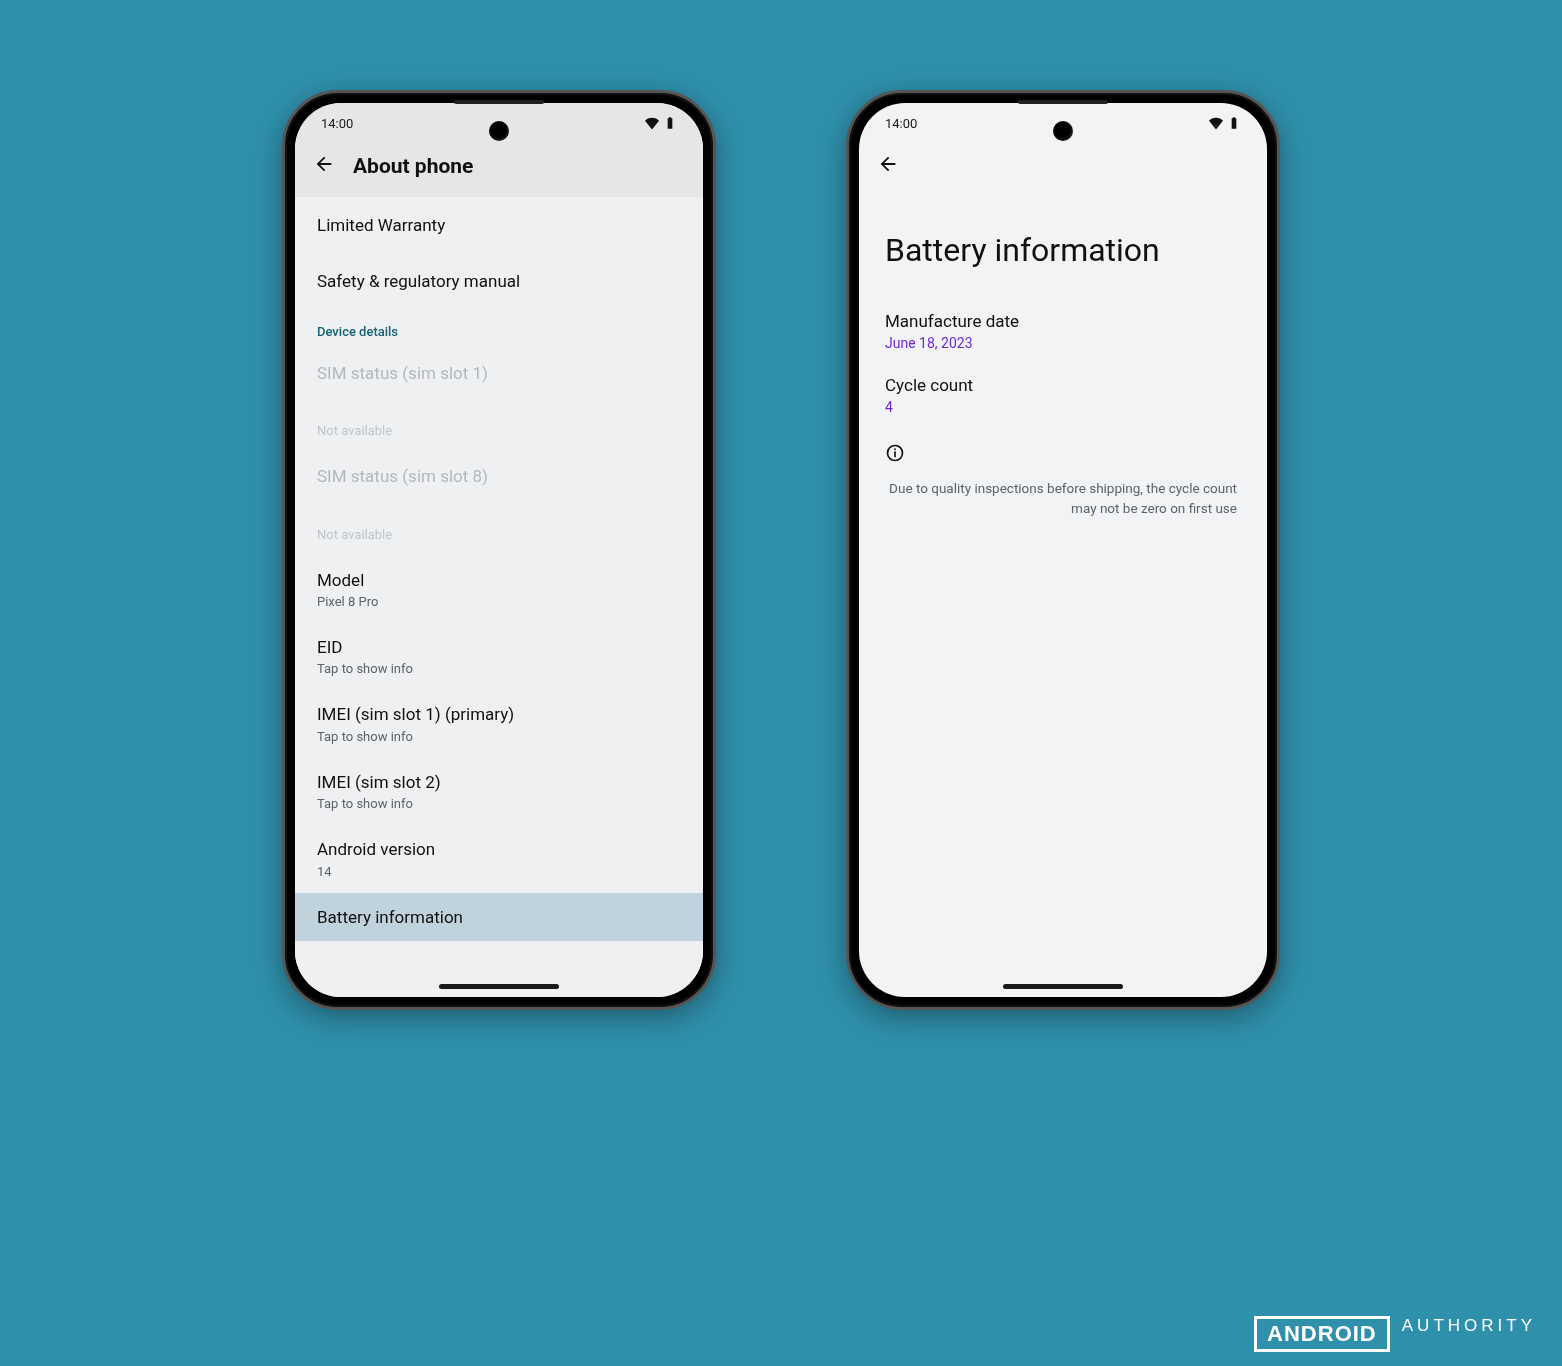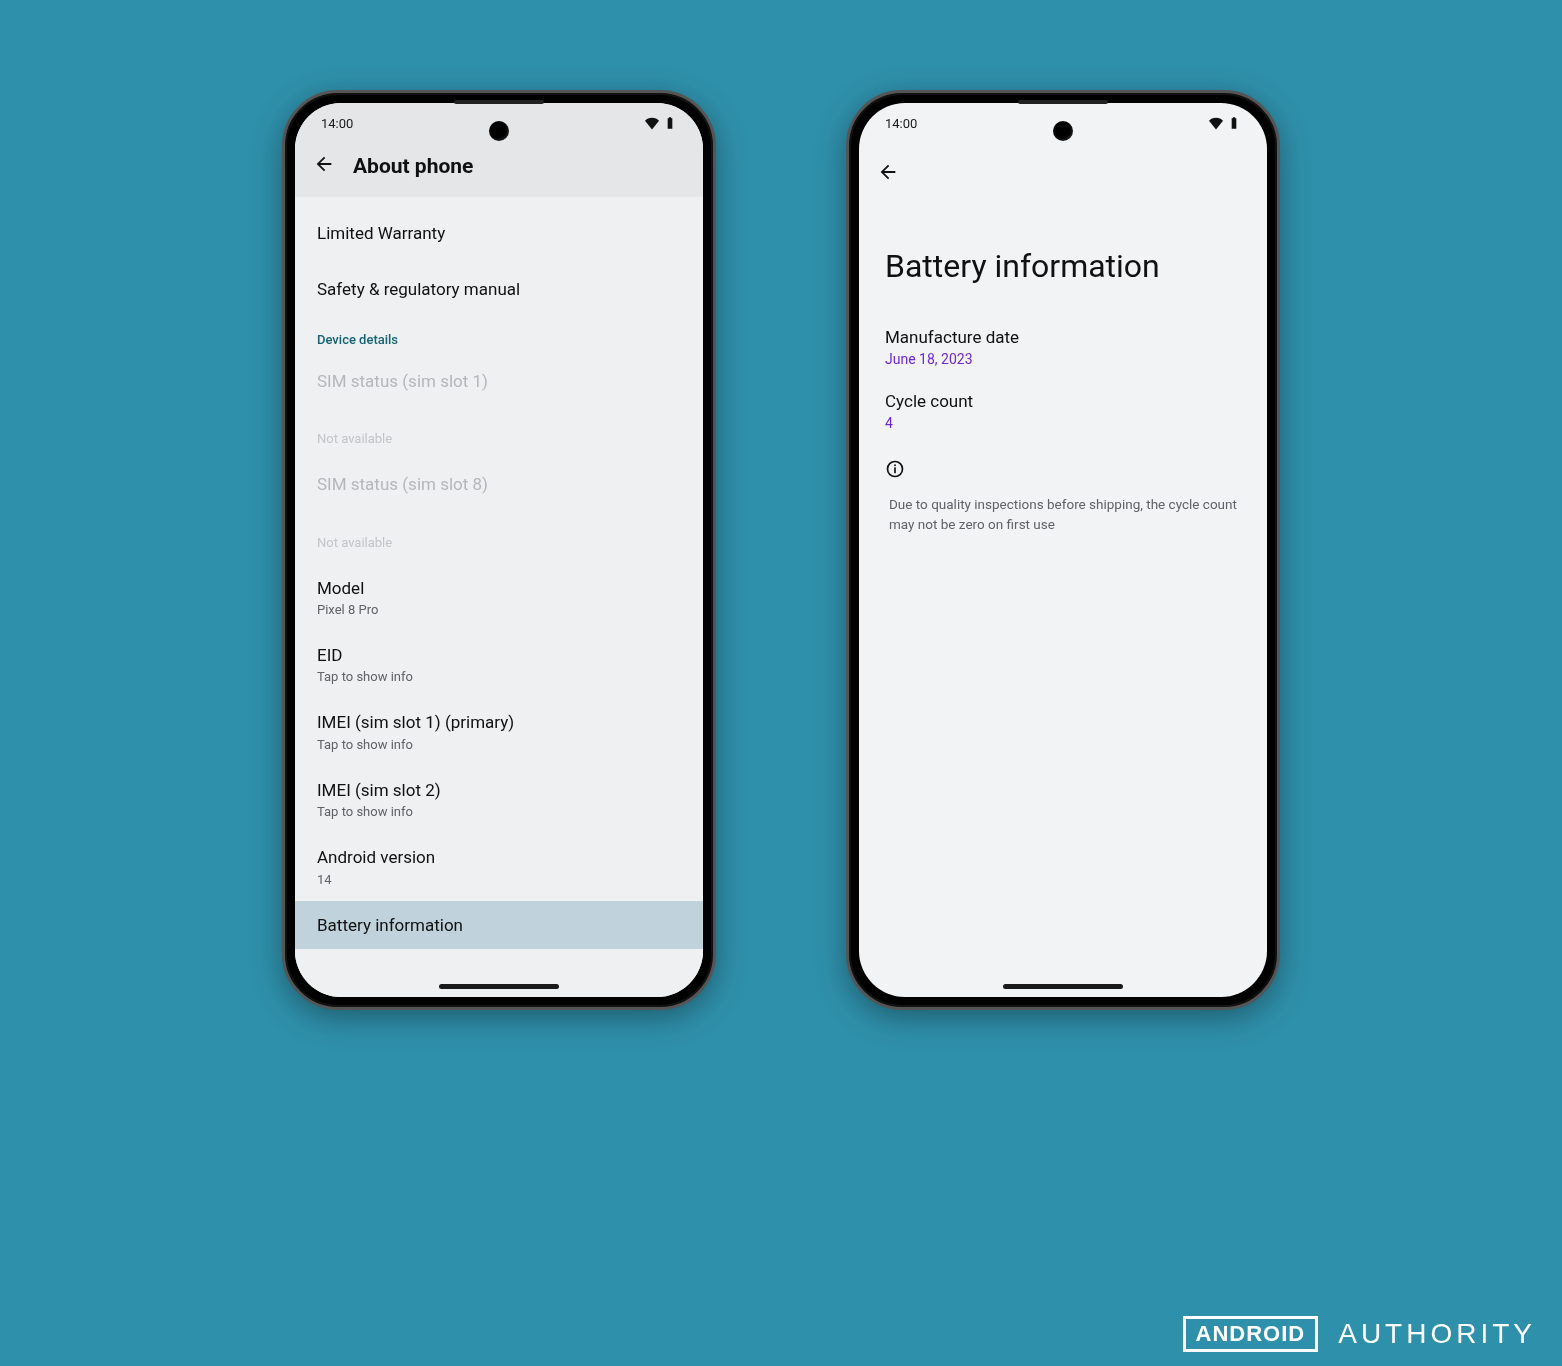--- a/index.html
+++ b/index.html
@@ -35,21 +35,20 @@
     z-index:5;
   }
   .screen {
     position: absolute;
     inset: 10px;
     background: #eef0f1;
     border-radius: 46px;
     overflow: hidden;
     display: flex;
     flex-direction: column;
-    gap: 8px;
   }
   .camera {
     position: absolute;
     top: 18px;
     left: 50%;
     transform: translateX(-50%);
     width: 20px;
     height: 20px;
     background: #000;
     border-radius: 50%;
@@ -120,42 +119,42 @@
   .info-block { padding: 12px 26px; }
   .info-block .label { font-size: 17px; color:#111; }
   .info-block .value { font-size: 14px; color:#6d28d9; margin-top:4px; }
   .info-icon-row { padding: 16px 26px 6px 26px; }
   .info-ico { width:20px; height:20px; }
   .note {
     font-size: 13.5px;
     color:#5f6368;
     line-height:1.45;
     padding: 6px 30px;
+    text-align: right;
   }
   
   .watermark {
     position:absolute;
     right: 26px;
     bottom: 14px;
     display:flex;
-    align-items:center;
-    gap:20px;
+    gap:12px;
     font-family: Arial, sans-serif;
     letter-spacing: 1px;
   }
   .wm-box {
     border: 3px solid #fff;
     padding: 2px 10px;
     color:#fff;
     font-size: 22px;
     font-weight: 700;
   }
   .wm-plain {
     color:#fff;
-    font-size: 28px;
+    font-size: 17px;
     font-weight: 300;
     letter-spacing: 4px;
   }
 </style>
 </head>
 <body>
 
 <div class="phone p1">
   <div class="screen">
     <div class="camera"></div>

